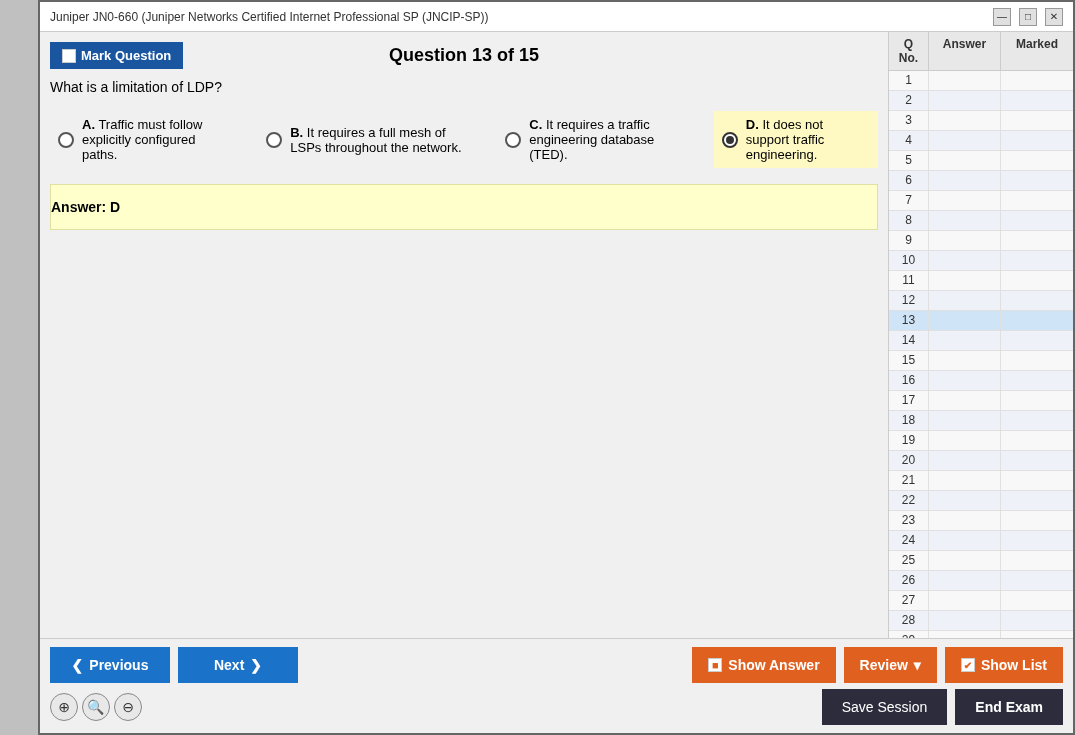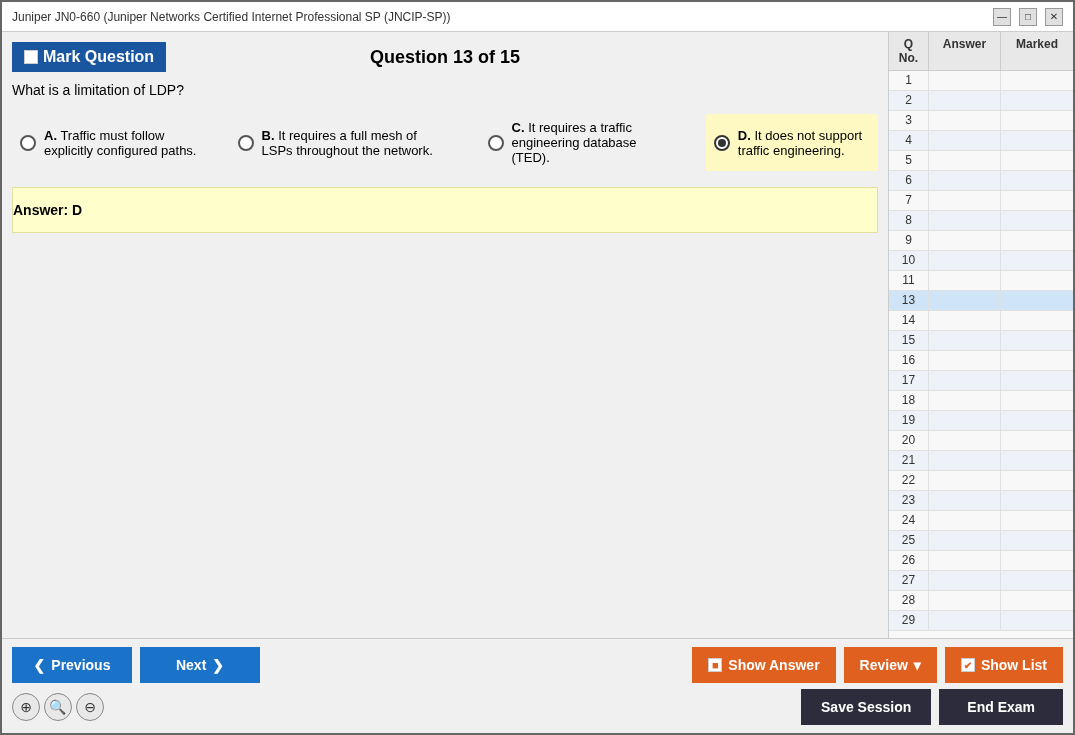--- a/index.html
+++ b/index.html
@@ -14,20 +14,21 @@
       height: 735px;
       overflow: hidden;
     }
     .window {
       width: 1075px;
       height: 735px;
       background: #f0f0f0;
       border: 2px solid #666;
       display: flex;
       flex-direction: column;
+      margin-left: 38px;
     }
     .title-bar {
       background: #ffffff;
       border-bottom: 1px solid #ccc;
       padding: 5px 10px;
       display: flex;
       align-items: center;
       justify-content: space-between;
       height: 30px;
     }
@@ -68,21 +69,21 @@
       align-items: center;
       margin-bottom: 10px;
       position: relative;
     }
     .mark-question-btn {
       background: #1a56a0;
       color: white;
       border: none;
       padding: 6px 12px;
       cursor: pointer;
-      font-size: 16px;
+      font-size: 13px;
       font-weight: bold;
       display: flex;
       align-items: center;
       gap: 5px;
     }
     .mark-question-btn .checkbox-icon {
       width: 14px;
       height: 14px;
       background: white;
       display: inline-block;
@@ -258,28 +259,28 @@
       align-items: center;
       gap: 6px;
     }
     .btn-save-session {
       background: #2c2c3c;
       color: white;
       border: none;
       padding: 10px 20px;
       cursor: pointer;
       font-size: 14px;
-      font-weight: bold;
+      font-weight: normal;
       margin-left: auto;
     }
     .btn-end-exam {
       background: #2c2c3c;
       color: white;
       border: none;
-      padding: 10px 28px;
+      padding: 10px 20px;
       cursor: pointer;
       font-size: 14px;
       font-weight: bold;
     }
     .zoom-controls {
       display: flex;
       align-items: center;
       gap: 4px;
     }
     .zoom-btn {
@@ -430,20 +431,25 @@
           <div class="side-list-row">
       <div class="side-list-cell">10</div>
       <div class="side-list-cell"></div>
       <div class="side-list-cell"></div>
     </div>
           <div class="side-list-row">
       <div class="side-list-cell">11</div>
       <div class="side-list-cell"></div>
       <div class="side-list-cell"></div>
     </div>
+          <div class="side-list-row">
+      <div class="side-list-cell">12</div>
+      <div class="side-list-cell"></div>
+      <div class="side-list-cell"></div>
+    </div>
           <div class="side-list-row current">
       <div class="side-list-cell">13</div>
       <div class="side-list-cell"></div>
       <div class="side-list-cell"></div>
     </div>
           <div class="side-list-row">
       <div class="side-list-cell">14</div>
       <div class="side-list-cell"></div>
       <div class="side-list-cell"></div>
     </div>

